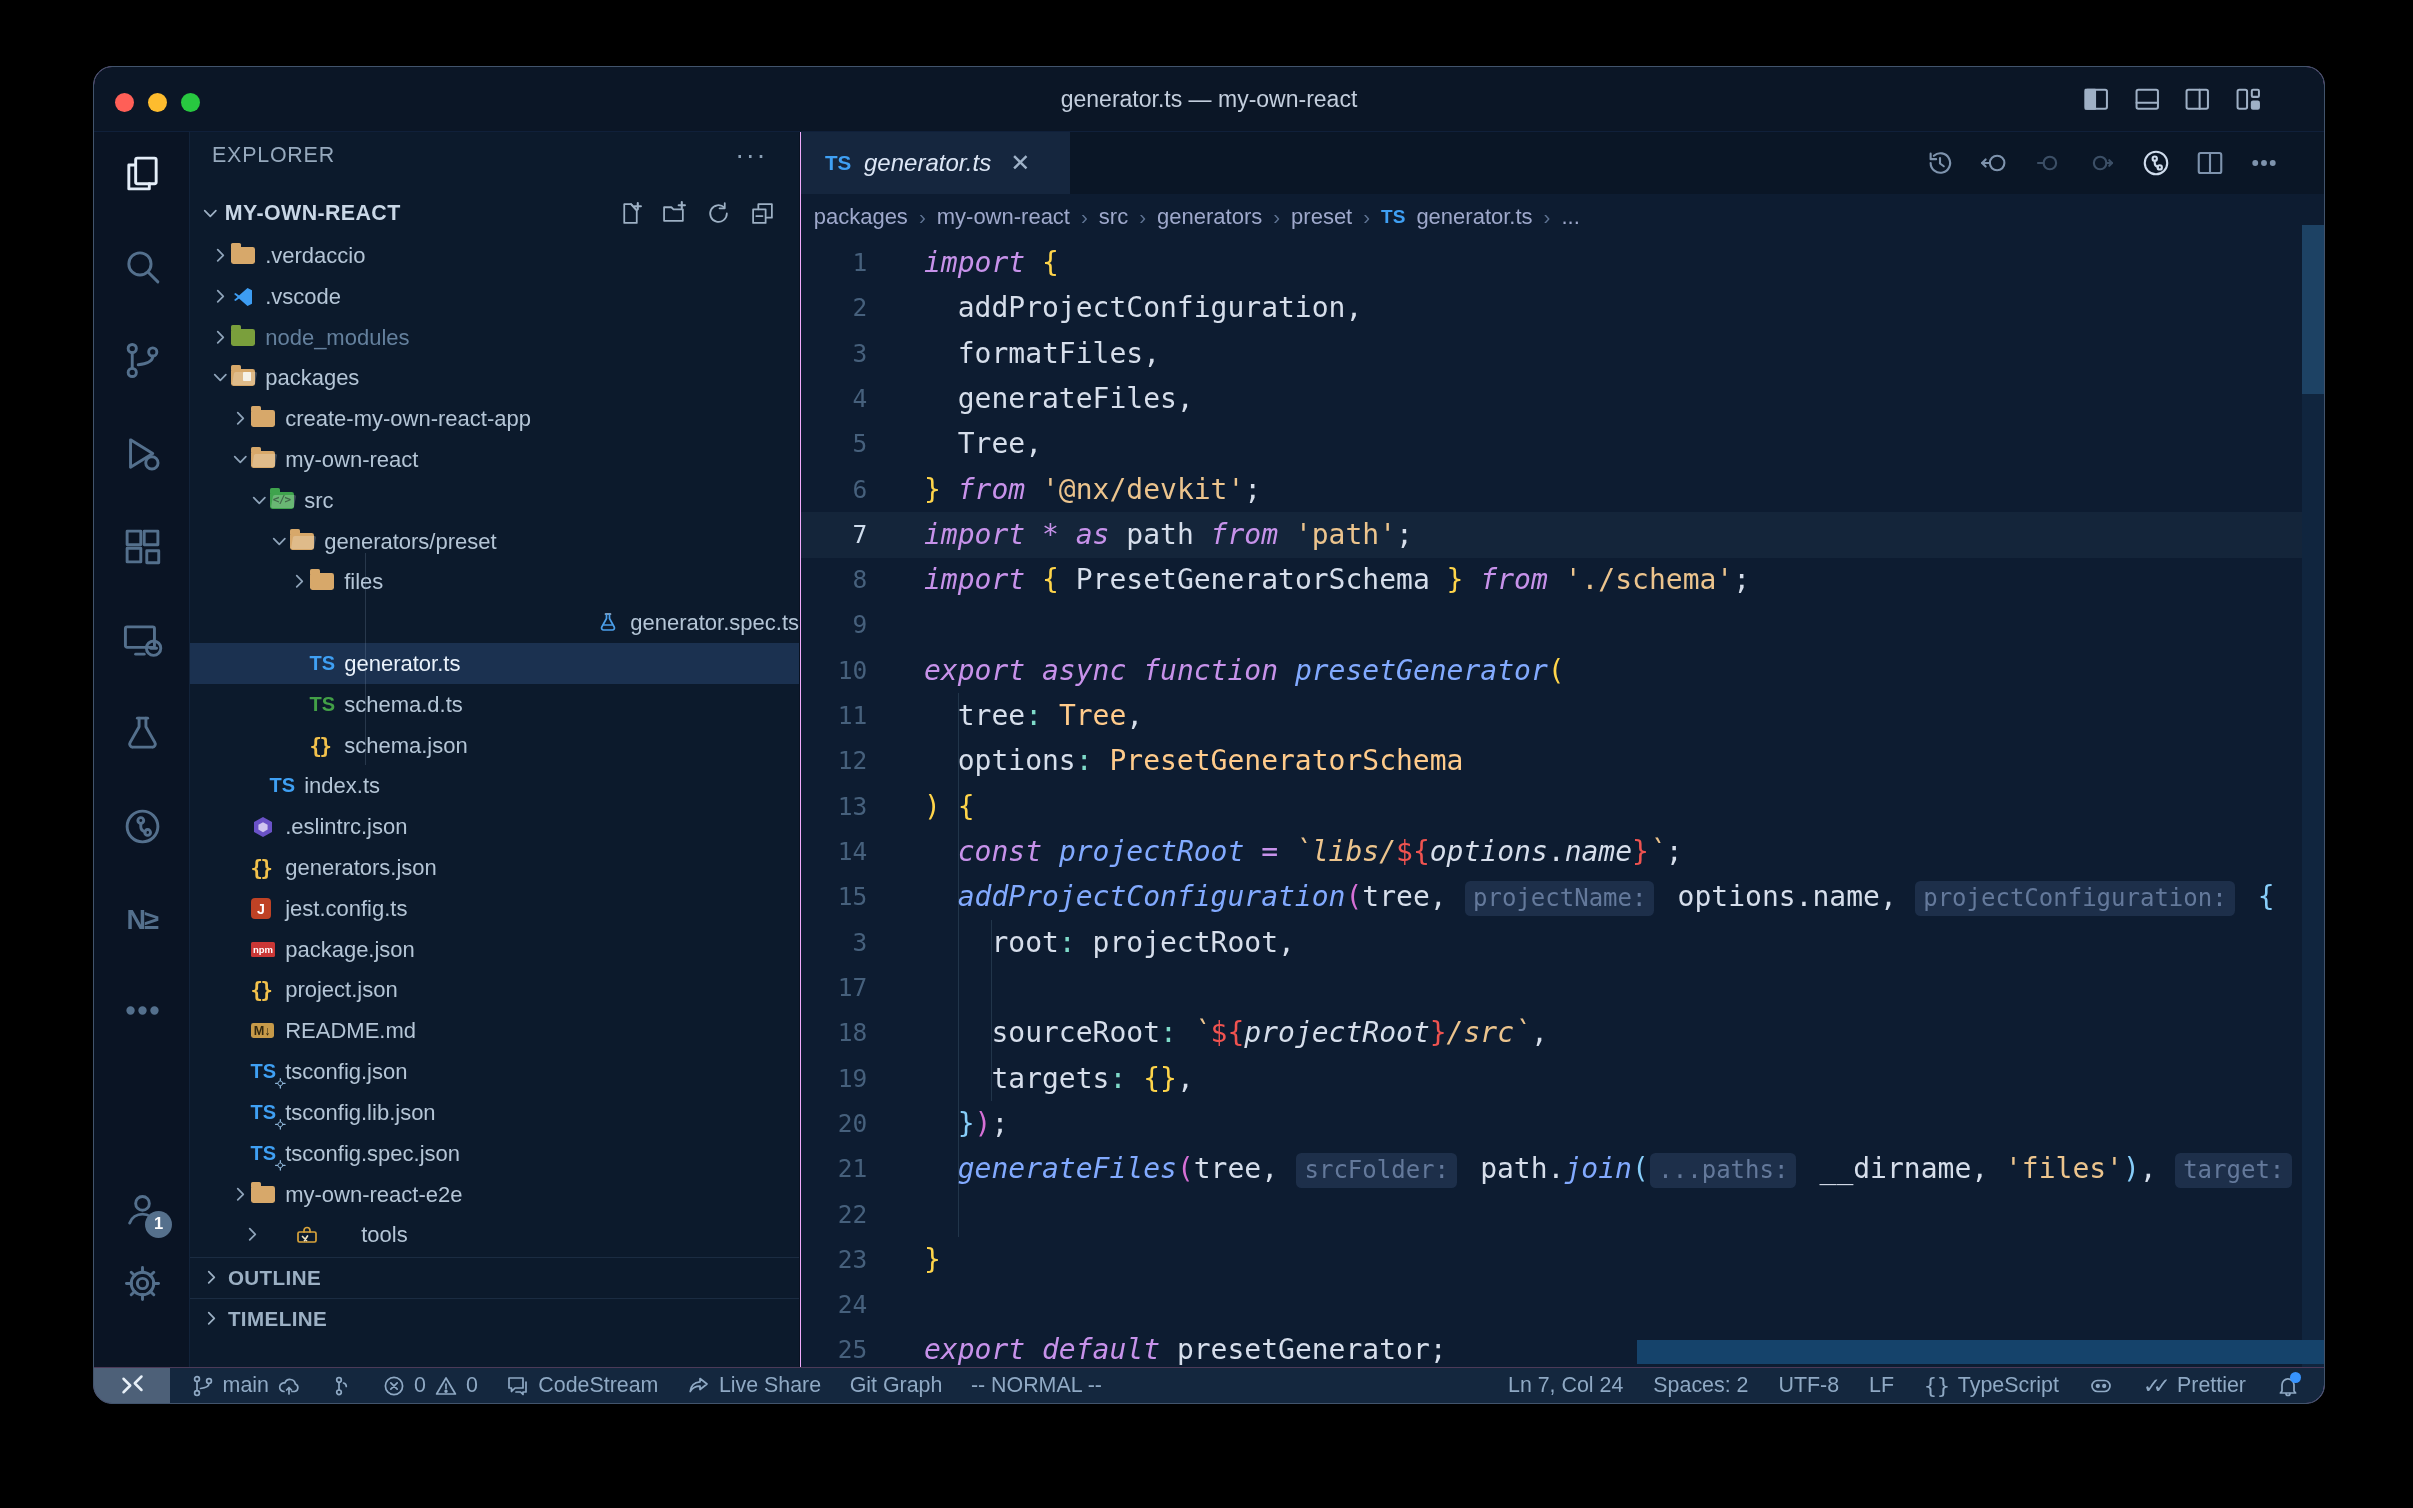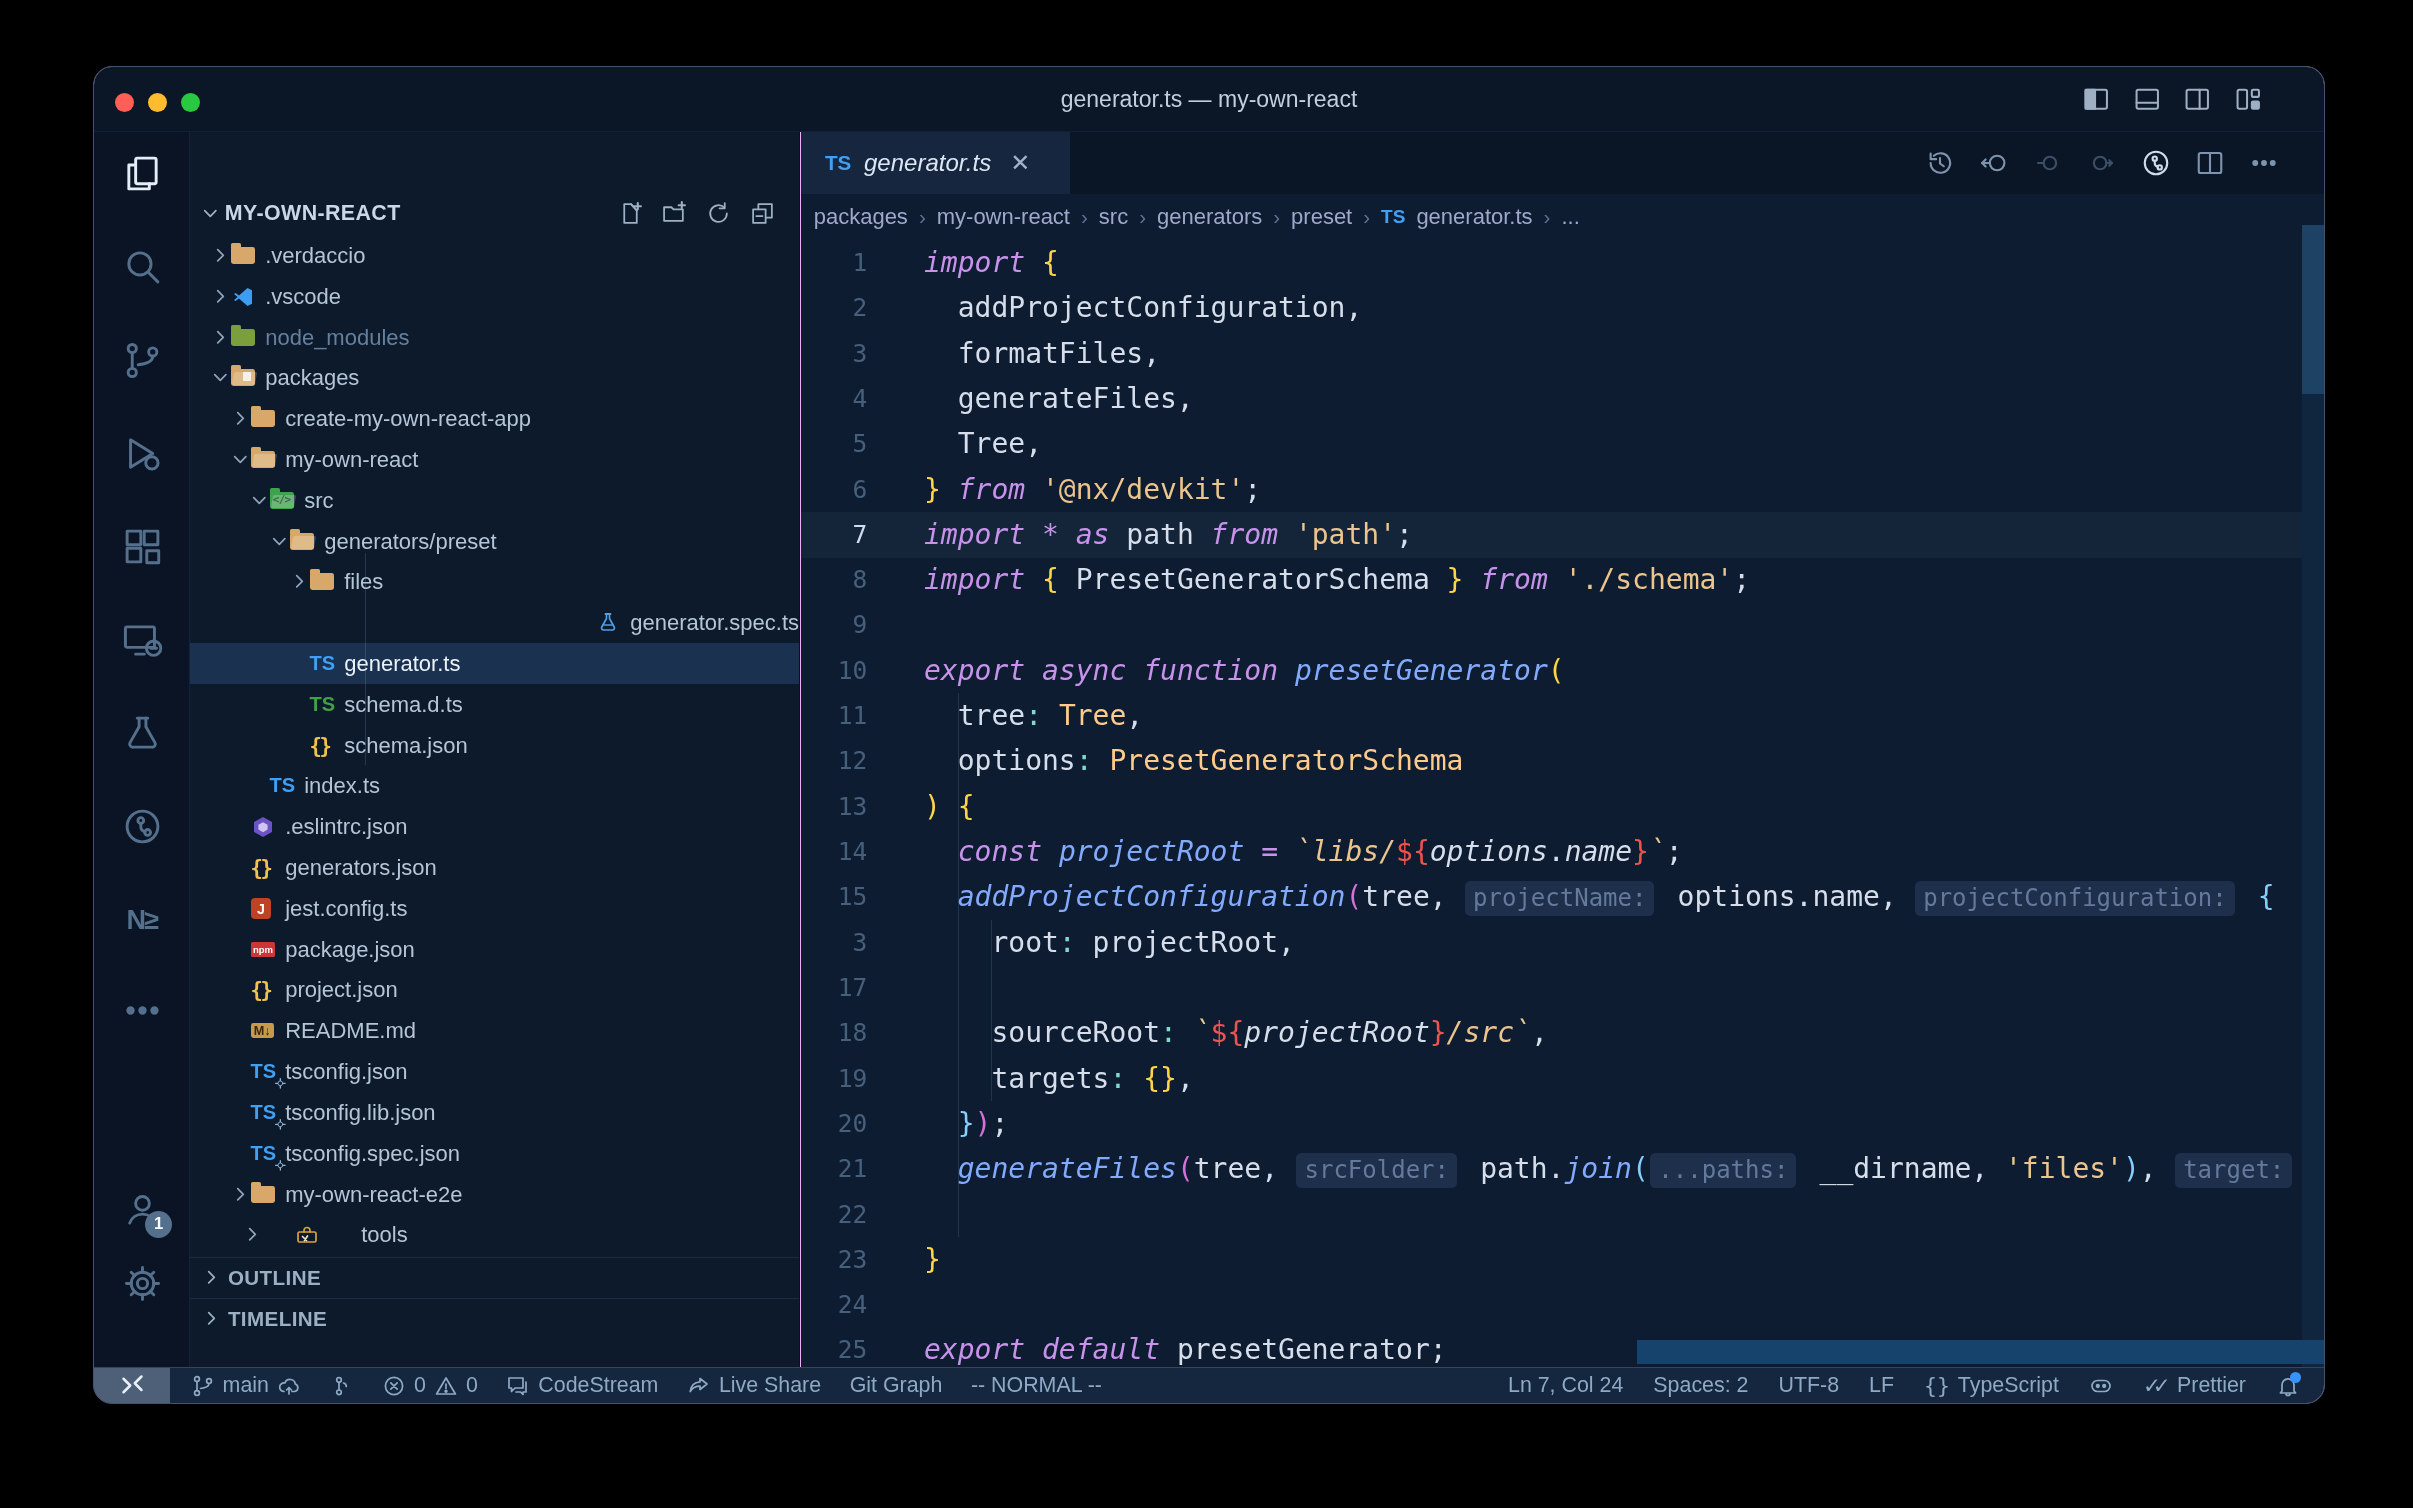--- a/index.html
+++ b/index.html
@@ -234,20 +234,24 @@
         <div class="act-item" style="top: 1113px;">
           <span class="ic"><svg viewBox="0 0 24 24" fill="none" stroke="currentColor" stroke-width="1.7" stroke-linecap="round" stroke-linejoin="round" style="width:100%;height:100%;">
               <circle cx="12" cy="12" r="3"></circle>
               <circle cx="12" cy="12" r="6.6"></circle>
               <path d="M12 2.6v3M12 18.4v3M2.6 12h3M18.4 12h3M5.4 5.4l2.1 2.1M16.5 16.5l2.1 2.1M18.6 5.4l-2.1 2.1M7.5 16.5l-2.1 2.1"></path>
             </svg></span>
         </div>
       </div>
 
     <div class="sidebar">
+      <div class="sb-header">
+        <span class="lbl">EXPLORER</span>
+        <span class="dots">···</span>
+      </div>
       <div class="sb-section">
         <span class="chev" id="sec-chev"><svg viewBox="0 0 24 24" fill="none" stroke="currentColor" stroke-width="1.7" stroke-linecap="round" stroke-linejoin="round" style="width:100%;height:100%;">
               <path d="M5.5 9l6.5 6.5L18.5 9" stroke-width="2"></path>
             </svg></span>
         <span class="lbl">MY-OWN-REACT</span>
       </div>
       <div class="sb-tools" id="sb-tools">
           <span class="ic"><svg viewBox="0 0 24 24" fill="none" stroke="currentColor" stroke-width="1.7" stroke-linecap="round" stroke-linejoin="round" style="width:100%;height:100%;">
               <path d="M12.5 3H6v18h12V9z"></path>
               <path d="M12.5 3L18 9"></path>

